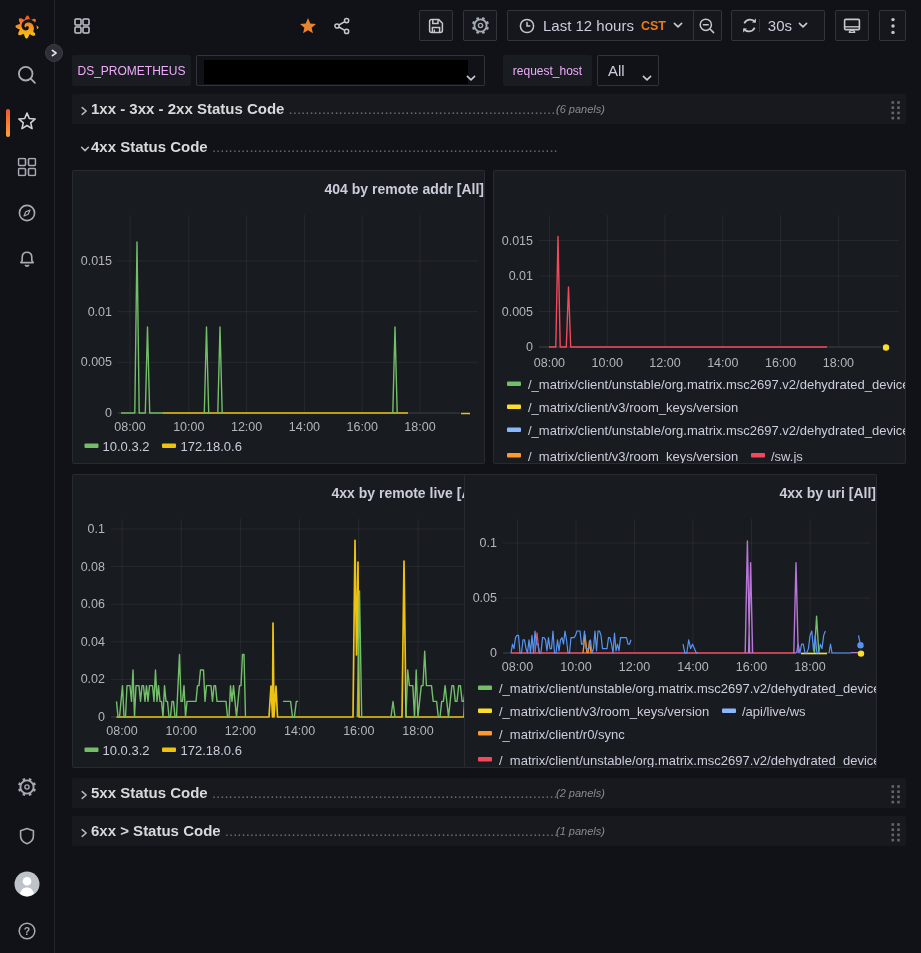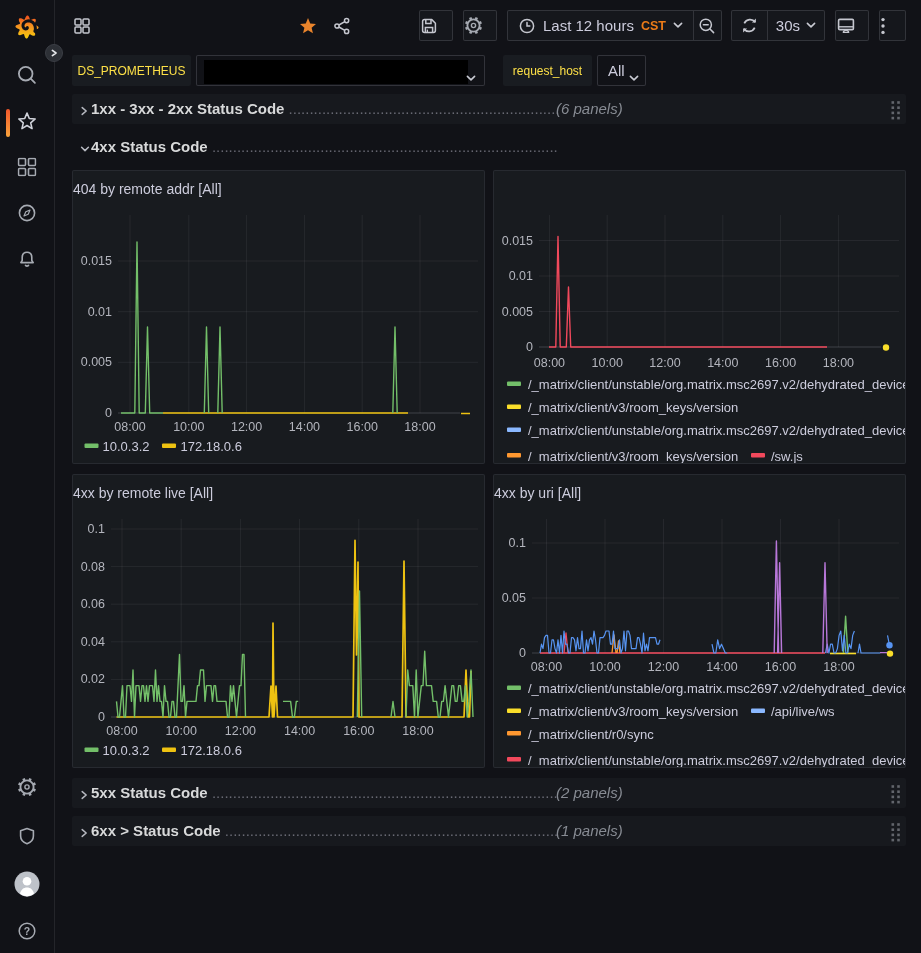--- a/index.html
+++ b/index.html
@@ -5,34 +5,34 @@
 *{box-sizing:border-box;margin:0;padding:0}
 html,body{width:921px;height:953px;background:#111217;font-family:"Liberation Sans",sans-serif;overflow:hidden}
 #app{position:relative;width:921px;height:953px;background:#111217}
 .abs{position:absolute}
 .txt{color:#ccccdc}
 
 #sidebar{position:absolute;left:0;top:0;width:55px;height:953px;background:#111217;border-right:1px solid rgba(204,204,220,0.1)}
 .sicon{position:absolute;left:50%;transform:translate(-50%,-50%)}
 #expand{position:absolute;left:45px;top:44px;width:18px;height:18px;border-radius:50%;background:#2d3036;border:1px solid #3b3e45;color:#ccccdc;display:flex;align-items:center;justify-content:center;z-index:5}
 
-.navbtn{position:absolute;top:10px;height:31px;border:1px solid rgba(204,204,220,0.16);border-radius:2px;background:#15171c;display:flex;align-items:center;justify-content:flex-start;color:#c2c4cc}
-
-.varlabel{position:absolute;top:55px;height:31px;background:#191c21;border-radius:2px;display:flex;align-items:center;justify-content:center;color:#fde047;font-size:12px;font-weight:500}
+.navbtn{position:absolute;top:10px;height:31px;border:1px solid rgba(204,204,220,0.16);border-radius:2px;background:#15171c;display:flex;align-items:center;justify-content:center;color:#c2c4cc}
+
+.varlabel{position:absolute;top:55px;height:31px;background:#191c21;border-radius:2px;display:flex;align-items:center;justify-content:center;color:#f0abfc;font-size:12px;font-weight:500}
 .varsel{position:absolute;top:55px;height:31px;background:#111217;border:1px solid rgba(204,204,220,0.18);border-radius:2px}
 
 .dashrow{position:absolute;left:72px;width:834px;height:30px;background:#17191e;border-radius:2px}
 .rowtitle{position:absolute;left:19px;top:0;height:30px;line-height:30px;font-size:15px;font-weight:700;color:#d8d9da;white-space:nowrap;overflow:hidden}
 .rowdots{color:rgba(204,204,220,0.45);font-weight:400}
-.rowcount{position:absolute;top:0;height:30px;line-height:30px;font-style:italic;font-size:15px;color:#878b93}
+.rowcount{position:absolute;top:0;height:30px;line-height:30px;font-style:italic;font-size:11px;color:#878b93}
 .chev{position:absolute;left:7px;top:9px}
 .dragdots{position:absolute;right:4px;top:6px;width:12px;height:19px}
 
 .panel{position:absolute;width:413px;height:294px;background:#181b1f;border:1px solid rgba(204,204,220,0.09);border-radius:2px;overflow:hidden}
-.ptitle{position:absolute;left:0;top:0;width:100%;text-align:left;font-size:14px;font-weight:400;color:#ccccdc}
+.ptitle{position:absolute;left:0;top:0;width:100%;text-align:right;font-size:14px;font-weight:700;color:#ccccdc}
 text{font-family:"Liberation Sans",sans-serif}
 .axis{fill:#b3b5bd;font-size:12.5px}
 .leg{fill:#ccccdc;font-size:13px}
 </style>
 </head>
 <body>
 <div id="app">
 
   <div id="sidebar">
     <div class="sicon" style="top:29px"><svg width="24" height="26" viewBox="0 0 24 26" fill="none">
@@ -157,21 +157,21 @@
     </span>
     <span style="width:1px;height:100%;background:rgba(204,204,220,0.16)"></span>
     <span style="display:flex;align-items:center;justify-content:center;width:38px;height:100%">
         <svg width="18" height="18" viewBox="0 0 18 18" fill="none">
           <circle cx="7.8" cy="7.8" r="5.6" stroke="#c5c7cf" stroke-width="1.5"></circle>
           <line x1="12" y1="12" x2="15.6" y2="15.6" stroke="#c5c7cf" stroke-width="1.5" stroke-linecap="round"></line>
           <line x1="5.4" y1="7.8" x2="10.2" y2="7.8" stroke="#c5c7cf" stroke-width="1.5" stroke-linecap="round"></line>
         </svg>
       </span>
   </div>
-  <div class="navbtn" style="left:731px;width:94px;padding:0">
+  <div class="navbtn" style="left:731px;width:94px;padding:8px">
     <span style="display:flex;align-items:center;justify-content:center;width:36px;height:100%">
         <svg width="19" height="19" viewBox="0 0 19 19" fill="none">
           <path d="M15.2 6.2 A6.3 6.3 0 0 0 4.3 7.3" stroke="#c5c7cf" stroke-width="1.7" fill="none"></path>
           <path d="M15.9 2.6 L15.9 6.6 L11.9 6.6 Z" fill="#c5c7cf"></path>
           <path d="M3.8 12.8 A6.3 6.3 0 0 0 14.7 11.7" stroke="#c5c7cf" stroke-width="1.7" fill="none"></path>
           <path d="M3.1 16.4 L3.1 12.4 L7.1 12.4 Z" fill="#c5c7cf"></path>
         </svg>
       </span>
     <span style="width:1px;height:100%;background:rgba(204,204,220,0.16)"></span>
     <span style="display:flex;align-items:center;height:100%;padding:0 8px">
@@ -199,21 +199,21 @@
     </div>
 
   <div class="varlabel" style="left:72px;width:119px">DS_PROMETHEUS</div>
   <div class="varsel" style="left:196px;width:289px">
     <div style="position:absolute;left:7px;top:4px;width:264px;height:24px;background:#000"></div>
     <div style="position:absolute;right:8px;top:12px"><svg width="10" height="7" viewBox="0 0 10 7" fill="none">
           <path d="M1.4 1.4 L5 4.8 L8.6 1.4" stroke="#c9cbd3" stroke-width="1.6" stroke-linecap="round" stroke-linejoin="round"></path>
         </svg></div>
   </div>
   <div class="varlabel" style="left:503px;width:89px">request_host</div>
-  <div class="varsel" style="left:597px;width:49px">
+  <div class="varsel" style="left:597px;width:62px">
     <div style="position:absolute;left:10px;top:6px;font-size:15px;color:#ccccdc">All</div>
     <div style="position:absolute;right:6px;top:12px"><svg width="10" height="7" viewBox="0 0 10 7" fill="none">
           <path d="M1.4 1.4 L5 4.8 L8.6 1.4" stroke="#c9cbd3" stroke-width="1.6" stroke-linecap="round" stroke-linejoin="round"></path>
         </svg></div>
   </div>
 
   <div class="dashrow" style="top:94px">
     <div class="chev"><svg width="10" height="12" viewBox="0 0 10 12" fill="none">
           <path d="M3.2 2.6 L7.2 6 L3.2 9.4" stroke="#b7b9c1" stroke-width="1.5" stroke-linecap="round" stroke-linejoin="round"></path>
         </svg></div>
@@ -333,21 +333,21 @@
         <text x="285.8" y="260" text-anchor="middle" class="axis">16:00</text>
         <text x="345" y="260" text-anchor="middle" class="axis">18:00</text>
         <path d="M43.5,242 L196,242 L198,211 L199.5,242 L200,148 L201,242 L203,211 L204.5,242 L280,242 L282,65.3 L283.5,180 L285,87 L286,242 L329,242 L331,86 L333,242 L391,242 L393,195 L395,242 L396.5,242 L398,196" stroke="#eec211" stroke-width="1.7" fill="none" stroke-linejoin="round"></path>
         <path d="M43.5,226.4 L45.0,242.0 L46.5,242.0 L48.0,226.4 L49.5,210.6 L51.0,242.0 L52.5,242.0 L54.0,210.6 L55.5,210.6 L57.0,210.6 L58.5,226.4 L60.0,195.0 L61.5,242.0 L63.0,210.6 L64.5,210.6 L66.0,210.6 L67.5,226.4 L69.0,210.6 L70.5,210.6 L72.0,226.4 L73.5,210.6 L75.0,226.4 L76.5,210.6 L78.0,210.6 L79.5,210.6 L81.0,226.4 L82.5,195.0 L84.0,226.4 L85.5,210.6 L87.0,226.4 L88.5,226.4 L90.0,242.0 L91.5,210.6 L93.0,226.4 L94.5,226.4 L96.0,242.0 L97.5,242.0 L99.0,226.4 L100.5,226.4 L102.0,242.0 L103.5,242.0 L105.0,210.6 L106.5,179.4 L108.0,226.4 L109.5,226.4 L111.0,210.6 L112.5,242.0 L114.0,226.4 L115.5,226.4 L117.0,226.4 L118.5,226.4 L120.0,226.4 L121.5,226.4 L123.0,226.4 L124.5,210.6 L126.0,210.6 L127.5,195.0 L129.0,195.0 L130.5,195.0 L132.0,226.4 L133.5,210.6 L135.0,210.6 L136.5,210.6 L138.0,210.6 L139.5,226.4 L141.0,210.6 L142.5,210.6 L144.0,226.4 L145.5,226.4 L147.0,226.4 L148.5,226.4 L150.0,226.4 L151.5,226.4 L153.0,226.4 L154.5,242.0 L156.0,242.0 L157.5,210.6 L159.0,226.4 L160.5,210.6 L162.0,226.4 L163.5,242.0 L165.0,226.4 L166.5,210.6 L168.0,210.6 L169.5,179.4 L171.0,179.4 L172.5,242.0 M210.0,226.4 L211.9,226.4 L213.8,226.4 L215.7,226.4 L217.6,226.4 L219.5,242.0 L221.4,242.0 L223.3,226.4 L225.2,226.4 M284.3,242 L286.5,116 L288.7,242 M318,242 L320,226.5 L322,242 M333.0,242.0 L334.7,195.0 L336.4,210.6 L338.1,210.6 L339.8,210.6 L341.5,242.0 L343.2,195.0 L344.9,242.0 L346.6,226.4 L348.3,210.6 L350.0,210.6 L351.7,176.2 L353.4,210.6 L355.1,210.6 L356.8,210.6 L358.5,210.6 L360.2,226.4 L361.9,226.4 L363.6,226.4 L365.3,242.0 L367.0,242.0 L368.7,226.4 L370.4,226.4 L372.1,210.6 L373.8,226.4 L375.5,242.0 L377.2,226.4 L378.9,210.6 L380.6,210.6 L382.3,226.4 L384.0,226.4 L385.7,210.6 L387.4,210.6 L389.1,226.4 L390.8,226.4 L392.5,210.6 L394.2,242.0 L395.9,226.4 L398,195 L400,242" stroke="#73bf69" stroke-width="1.4" fill="none" stroke-linejoin="round"></path>
         <rect x="11.5" y="272.5" width="14" height="4.5" rx="1" fill="#73bf69"></rect>
         <text x="29.5" y="279.5" class="leg">10.0.3.2</text>
         <rect x="89" y="272.5" width="14" height="4.5" rx="1" fill="#eec211"></rect>
         <text x="107.5" y="279.5" class="leg">172.18.0.6</text>
       </svg>
   </div>
-  <div class="panel" style="left:493px;top:474px">
+  <div class="panel" style="left:464px;top:474px">
     <div class="ptitle" style="top:10px">4xx by uri [All]</div>
     <svg width="413" height="294" style="position:absolute;left:0;top:0">
         <line x1="38" y1="68" x2="405" y2="68" stroke="rgba(204,204,220,0.08)"></line>
         <line x1="38" y1="123" x2="405" y2="123" stroke="rgba(204,204,220,0.08)"></line>
         <line x1="52.5" y1="44" x2="52.5" y2="178" stroke="rgba(204,204,220,0.08)"></line>
         <line x1="111" y1="44" x2="111" y2="178" stroke="rgba(204,204,220,0.08)"></line>
         <line x1="169.5" y1="44" x2="169.5" y2="178" stroke="rgba(204,204,220,0.08)"></line>
         <line x1="228" y1="44" x2="228" y2="178" stroke="rgba(204,204,220,0.08)"></line>
         <line x1="286.5" y1="44" x2="286.5" y2="178" stroke="rgba(204,204,220,0.08)"></line>
         <line x1="345" y1="44" x2="345" y2="178" stroke="rgba(204,204,220,0.08)"></line>

